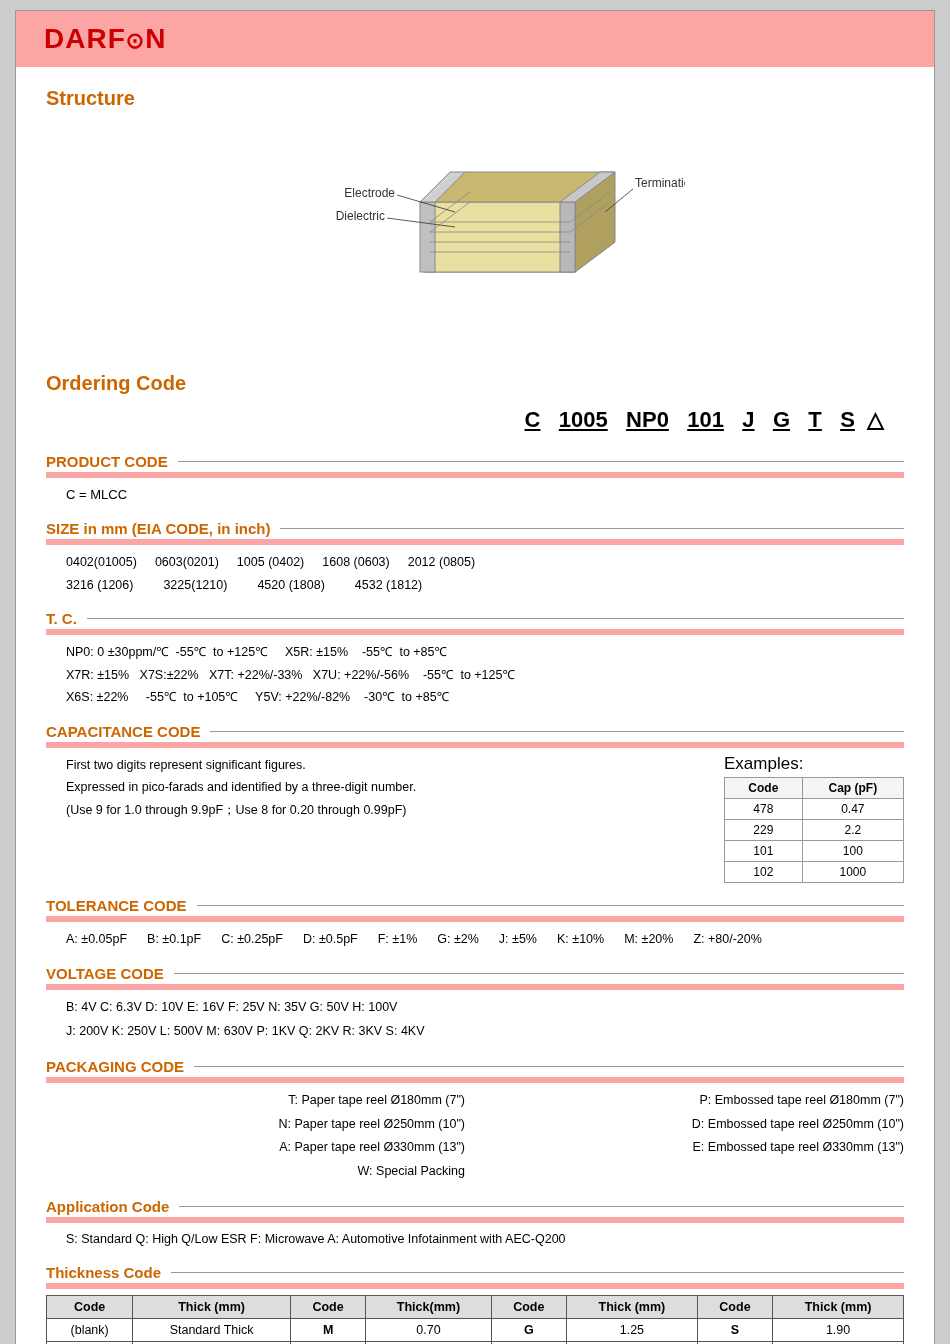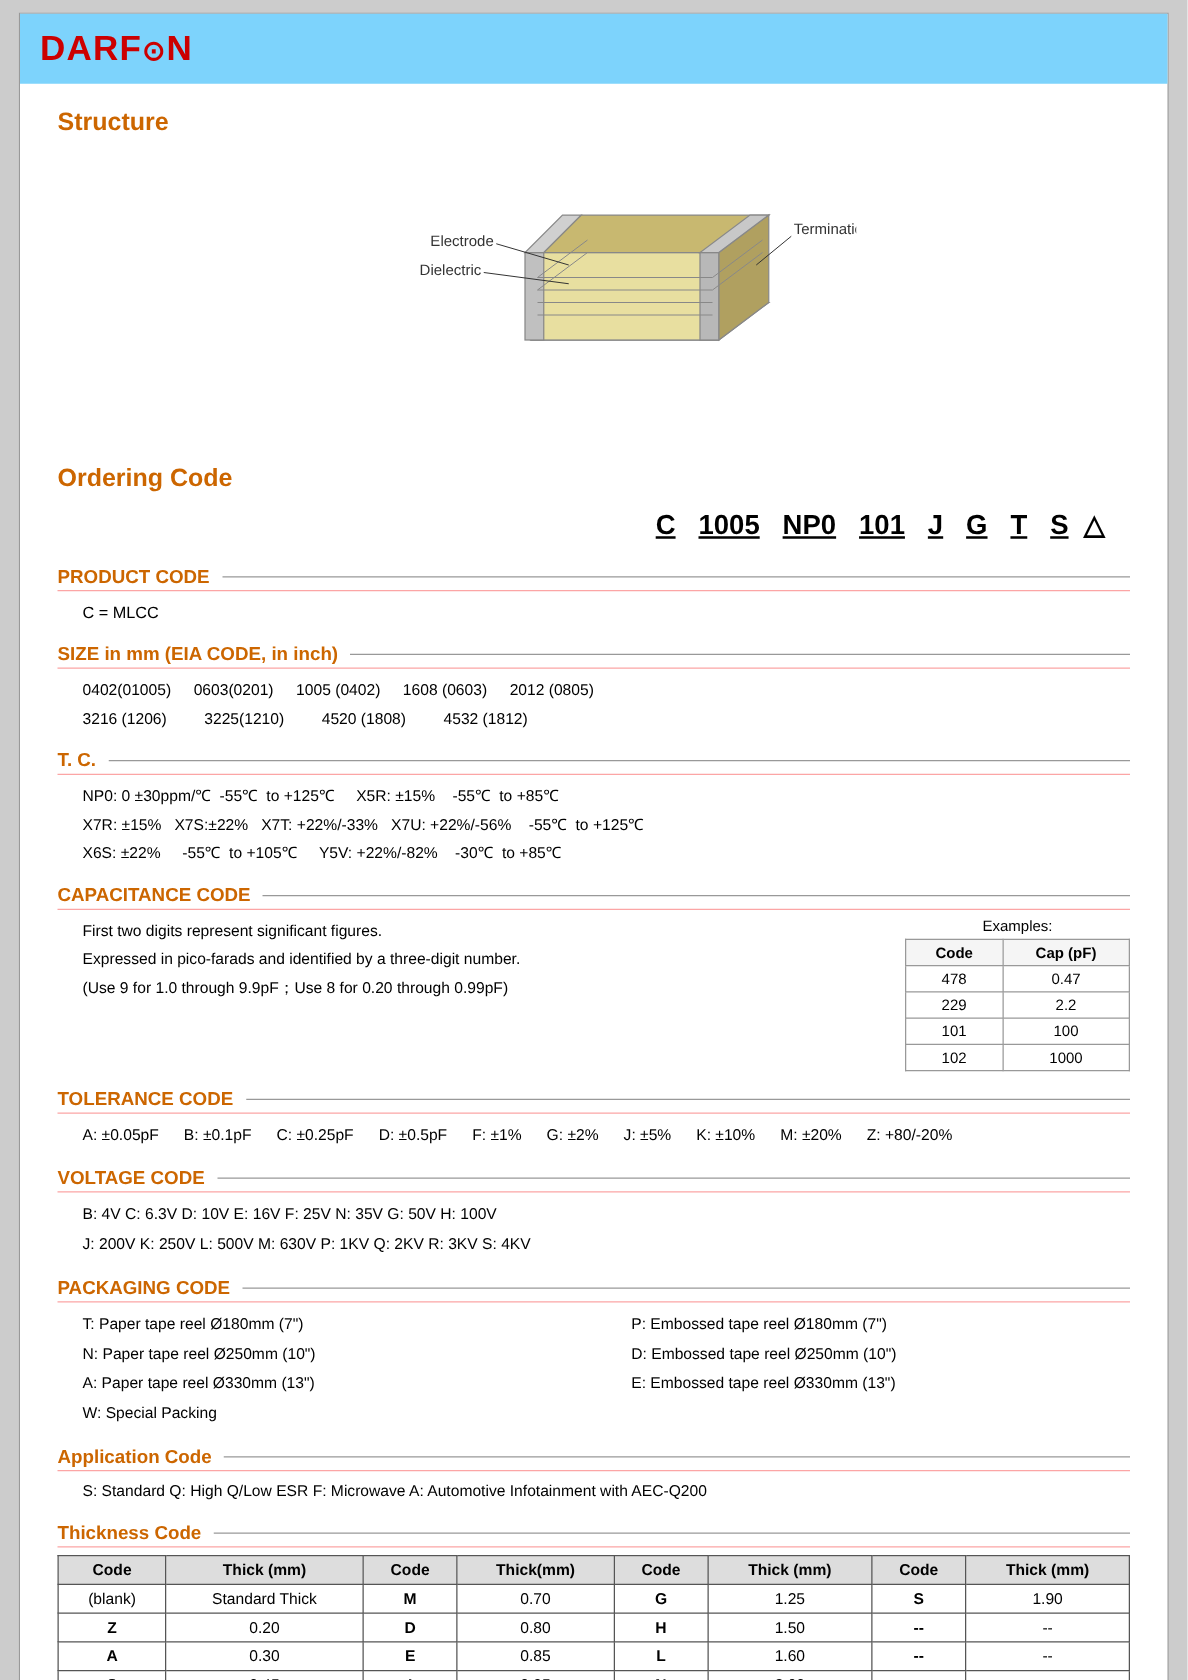--- a/index.html
+++ b/index.html
@@ -15,23 +15,23 @@
     }
     .page {
       width: 920px;
       min-height: 1320px;
       background: white;
       border: 1px solid #999;
       padding: 20px 30px 40px 30px;
       position: relative;
     }
     .logo-bar {
-      background: #7dd3fc;
+      background: #fca5a5;
       margin: -20px -30px 0 -30px;
-      padding: 12px 16px;
+      padding: 12px 28px;
       margin-bottom: 20px;
     }
     .logo {
       font-size: 28px;
       font-weight: bold;
       color: #cc0000;
       letter-spacing: 1px;
     }
     .section-title {
       font-size: 20px;
@@ -63,21 +63,21 @@
       text-decoration: underline;
       font-weight: bold;
     }
     .code-item {
       margin-bottom: 14px;
     }
     .code-section-title {
       font-size: 15px;
       font-weight: bold;
       color: #cc6600;
-      border-bottom: 1px solid #fca5a5;
+      border-bottom: 6px solid #fca5a5;
       padding-bottom: 2px;
       margin-bottom: 6px;
       display: flex;
       align-items: center;
     }
     .code-section-title::after {
       content: '';
       flex: 1;
       height: 1px;
       background: #999;
@@ -133,20 +133,21 @@
       padding-left: 20px;
       font-size: 12.5px;
       line-height: 1.9;
     }
     .packaging-grid {
       display: flex;
       gap: 0 40px;
       padding-left: 20px;
       font-size: 12.5px;
       line-height: 1.9;
+      text-align: right;
     }
     .packaging-col { flex: 1; }
     .application-content {
       padding-left: 20px;
       font-size: 12.5px;
       line-height: 1.7;
     }
     .thickness-table {
       width: 100%;
       border-collapse: collapse;
@@ -277,21 +278,21 @@
 
     <div class="code-item">
       <div class="code-section-title">CAPACITANCE CODE</div>
       <div class="capacitance-area">
         <div class="capacitance-text">
           <div>First two digits represent significant figures.</div>
           <div>Expressed in pico-farads and identified by a three-digit number.</div>
           <div>(Use 9 for 1.0 through 9.9pF；Use 8 for 0.20 through 0.99pF)</div>
         </div>
         <div>
-          <div style="font-size:12px; margin-bottom:3px; text-align:center;">Examples:</div>
+          <div style="font-size:17px; margin-bottom:3px; ">Examples:</div>
           <table class="examples-table">
             <thead>
               <tr>
                 <th>Code</th>
                 <th>Cap (pF)</th>
               </tr>
             </thead>
             <tbody>
               <tr>
                 <td>478</td>

